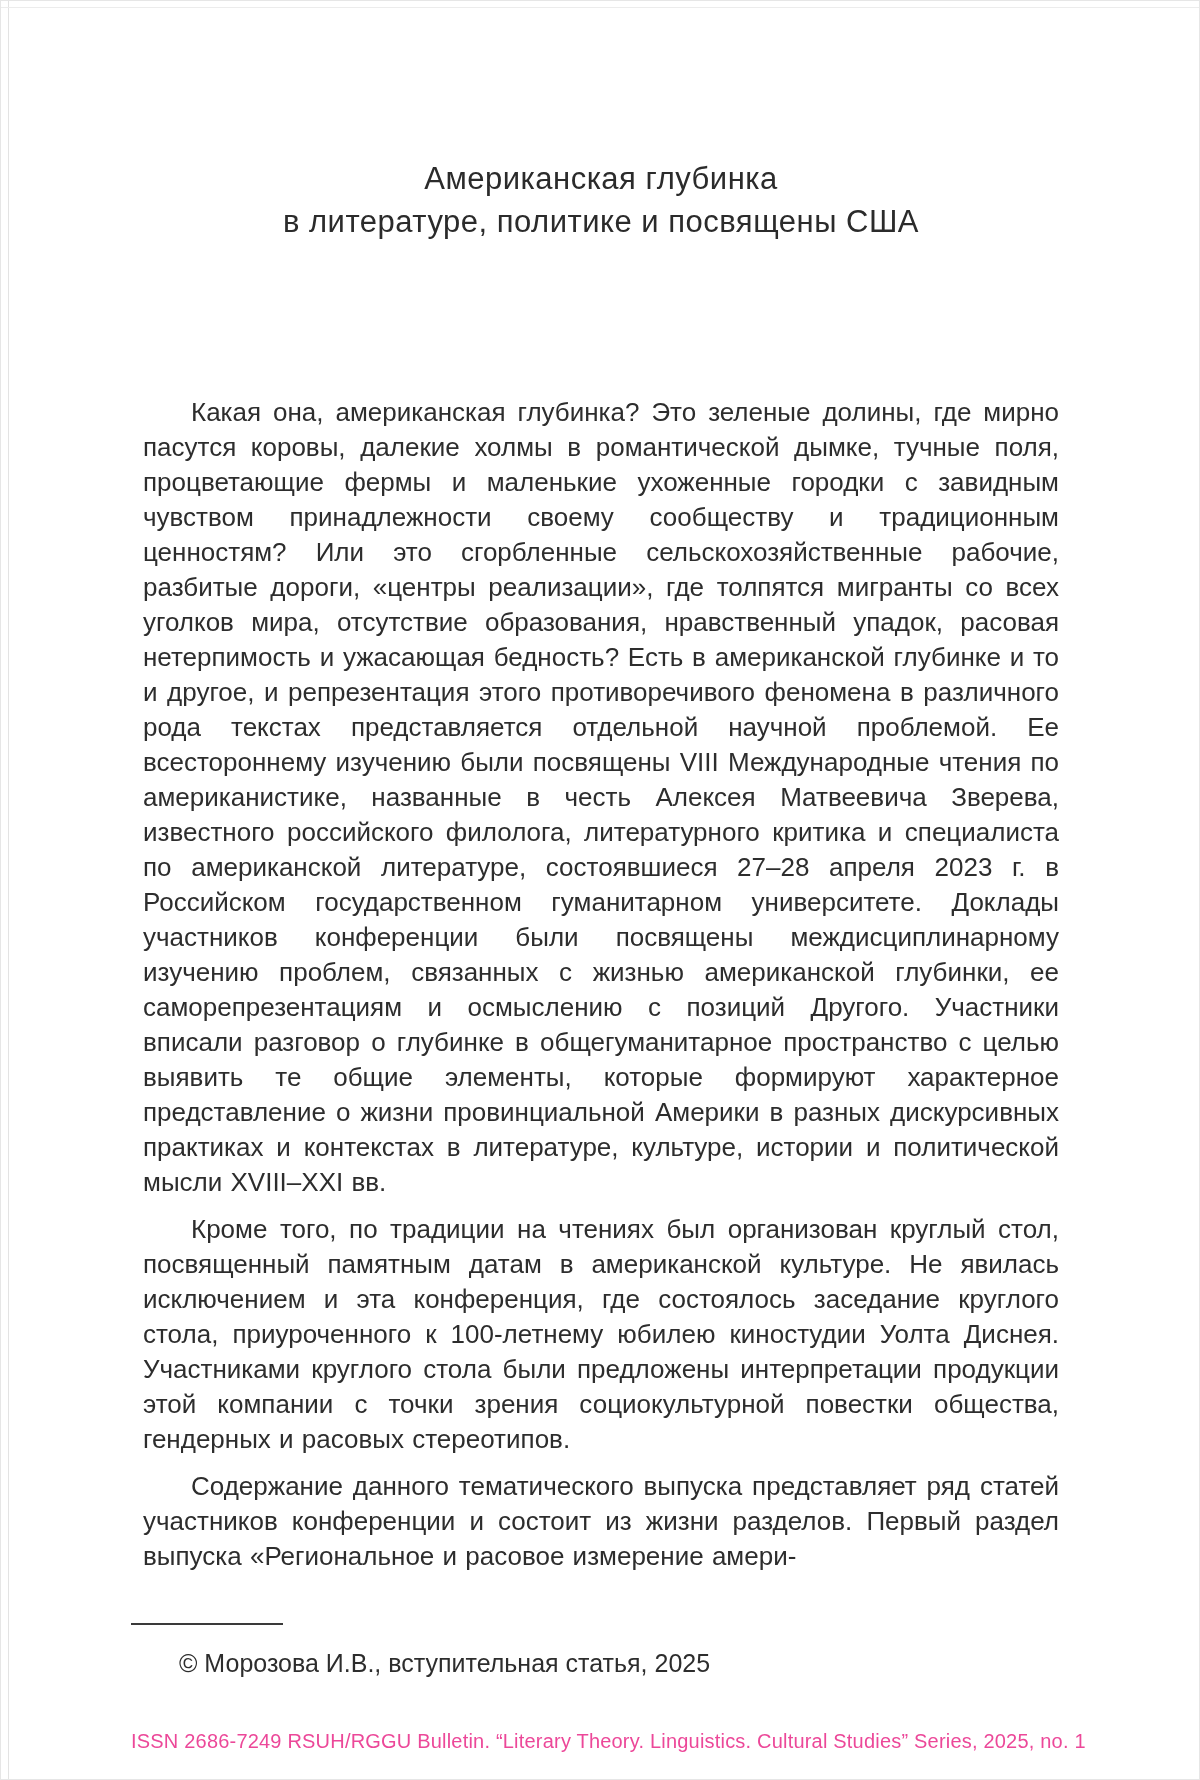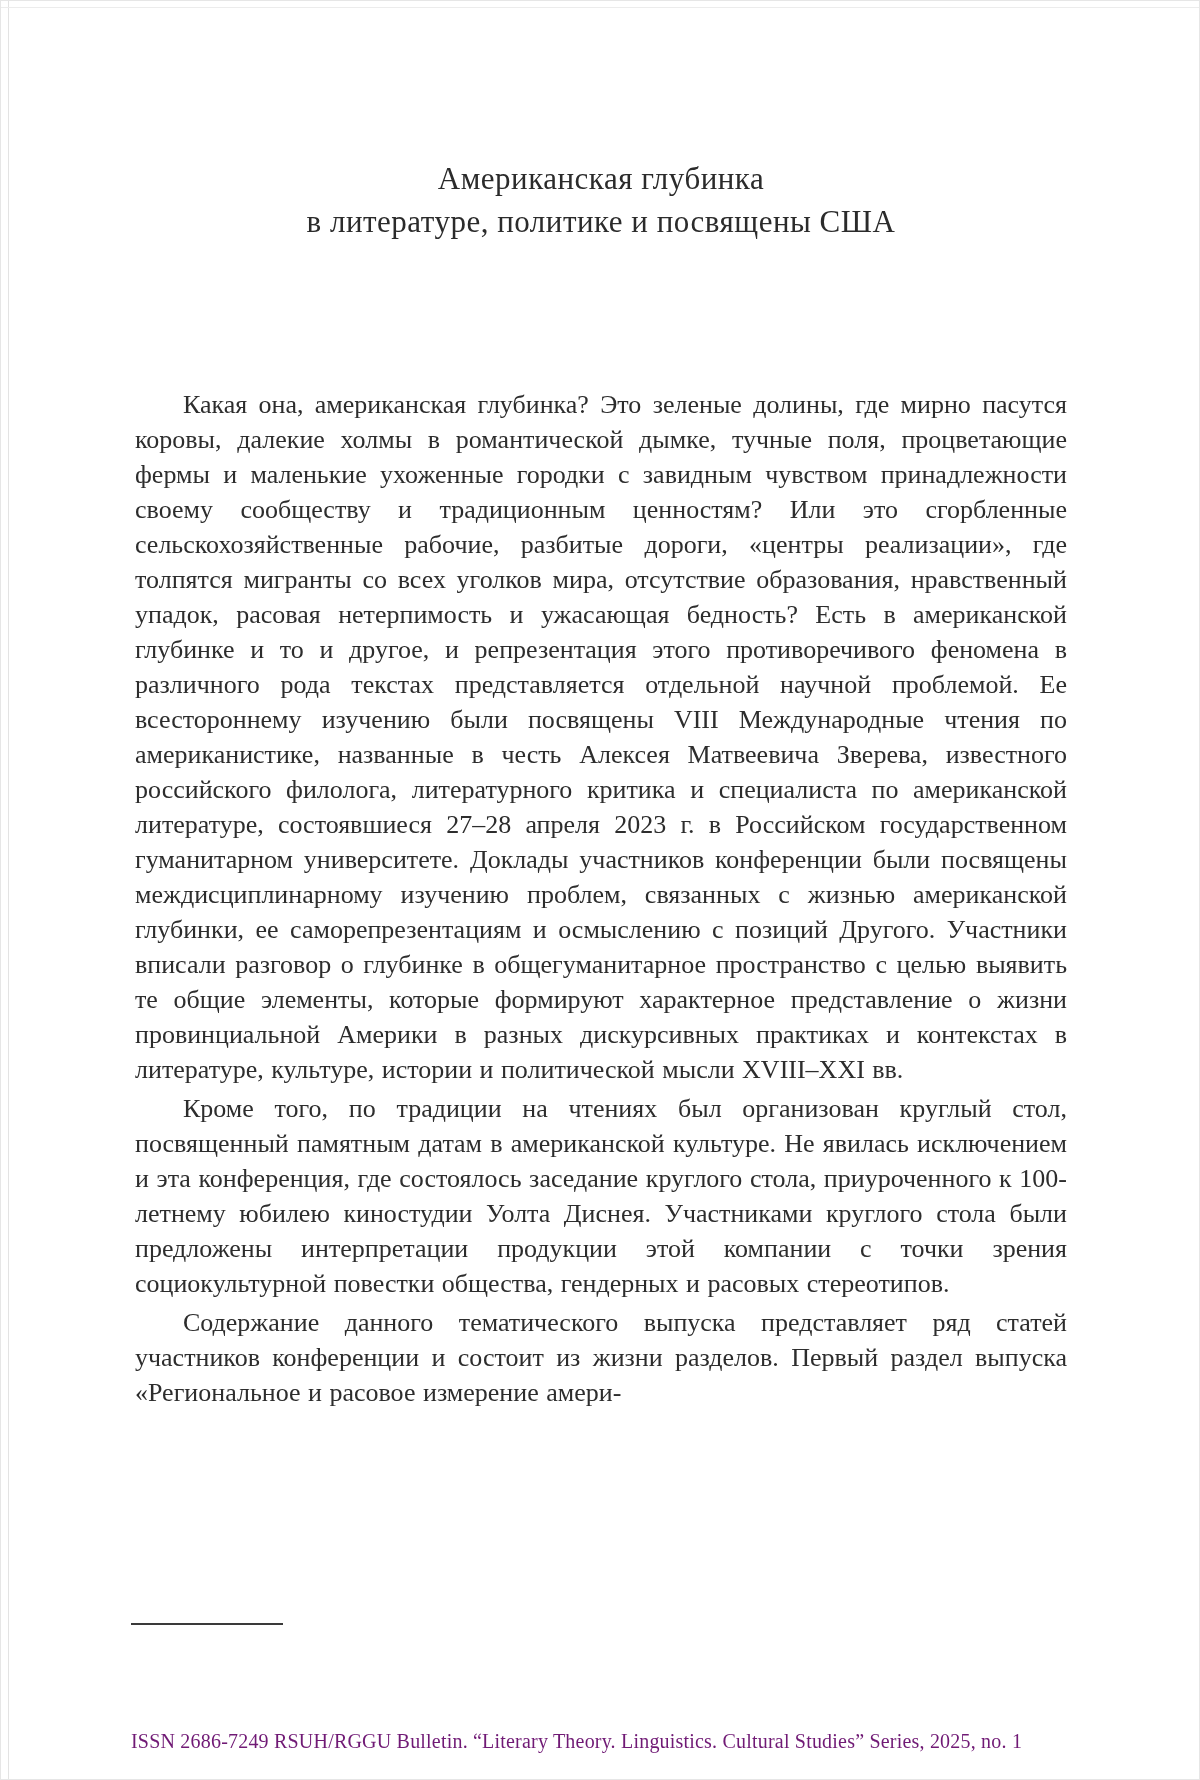--- a/index.html
+++ b/index.html
@@ -5,21 +5,21 @@
   html, body {
     margin: 0;
     padding: 0;
     background: #ffffff;
   }
   .page {
     position: relative;
     width: 1200px;
     height: 1780px;
     background: #ffffff;
-    font-family: Liberation Serif, serif;
+    font-family: Liberation Sans, sans-serif;
     color: #2d2d2d;
     box-sizing: border-box;
     border: 1px solid #e6e6e6;
     overflow: hidden;
   }
   
   .scan-edge-left {
     position: absolute;
     left: 7px; top: 0;
     width: 1px; height: 100%;
@@ -46,21 +46,21 @@
     position: absolute;
     top: 382px;
     left: 130px;
     width: 940px;
     font-size: 26px;
     line-height: 35px;
     text-align: justify;
     color: #2d2d2d;
   }
   .article-body p {
-    margin: 4px;
+    margin: 12px;
     padding: 0;
     text-indent: 48px;
     word-spacing: 1px;
   }
   .footnote-rule {
     position: absolute;
     top: 1622px;
     left: 130px;
     width: 152px;
     height: 0;
@@ -77,21 +77,21 @@
     color: #2d2d2d;
   }
   .page-footer {
     position: absolute;
     top: 1727px;
     left: 130px;
     width: 945px;
     font-size: 20px;
     line-height: 26px;
     letter-spacing: 0.2px;
-    color: #701a75;
+    color: #ec4899;
     white-space: nowrap;
   }
 </style>
 </head>
 <body>
 
 <div class="page">
 
   <div class="scan-edge-left"></div>
   <div class="scan-edge-top"></div>
@@ -102,16 +102,17 @@
   </div>
 
   <div class="article-body">
     <p>Какая она, американская глубинка? Это зеленые долины, где мирно пасутся коровы, далекие холмы в романтической дымке, тучные поля, процветающие фермы и маленькие ухоженные городки с завидным чувством принадлежности своему сообществу и традиционным ценностям? Или это сгорбленные сельскохозяйственные рабочие, разбитые дороги, «центры реализации», где толпятся мигранты со всех уголков мира, отсутствие образования, нравственный упадок, расовая нетерпимость и ужасающая бедность? Есть в американской глубинке и то и другое, и репрезентация этого противоречивого феномена в различного рода текстах представляется отдельной научной проблемой. Ее всестороннему изучению были посвящены VIII Международные чтения по американистике, названные в честь Алексея Матвеевича Зверева, известного российского филолога, литературного критика и специалиста по американской литературе, состоявшиеся 27–28 апреля 2023 г. в Российском государственном гуманитарном университете. Доклады участников конференции были посвящены междисциплинарному изучению проблем, связанных с жизнью американской глубинки, ее саморепрезентациям и осмыслению с позиций Другого. Участники вписали разговор о глубинке в общегуманитарное пространство с целью выявить те общие элементы, которые формируют характерное представление о жизни провинциальной Америки в разных дискурсивных практиках и контекстах в литературе, культуре, истории и политической мысли XVIII–XXI вв.</p>
     <p>Кроме того, по традиции на чтениях был организован круглый стол, посвященный памятным датам в американской культуре. Не явилась исключением и эта конференция, где состоялось заседание круглого стола, приуроченного к 100-летнему юбилею киностудии Уолта Диснея. Участниками круглого стола были предложены интерпретации продукции этой компании с точки зрения социокультурной повестки общества, гендерных и расовых стереотипов.</p>
     <p>Содержание данного тематического выпуска представляет ряд статей участников конференции и состоит из жизни разделов. Первый раздел выпуска «Региональное и расовое измерение амери-</p>
   </div>
 
   <div class="footnote-rule"></div>
 
+  <div class="footnote-text">© Морозова И.В., вступительная статья, 2025</div>
 
   <div class="page-footer">ISSN 2686-7249 RSUH/RGGU Bulletin. “Literary Theory. Linguistics. Cultural Studies” Series, 2025, no. 1</div>
 
 </div>
 
 </body></html>

